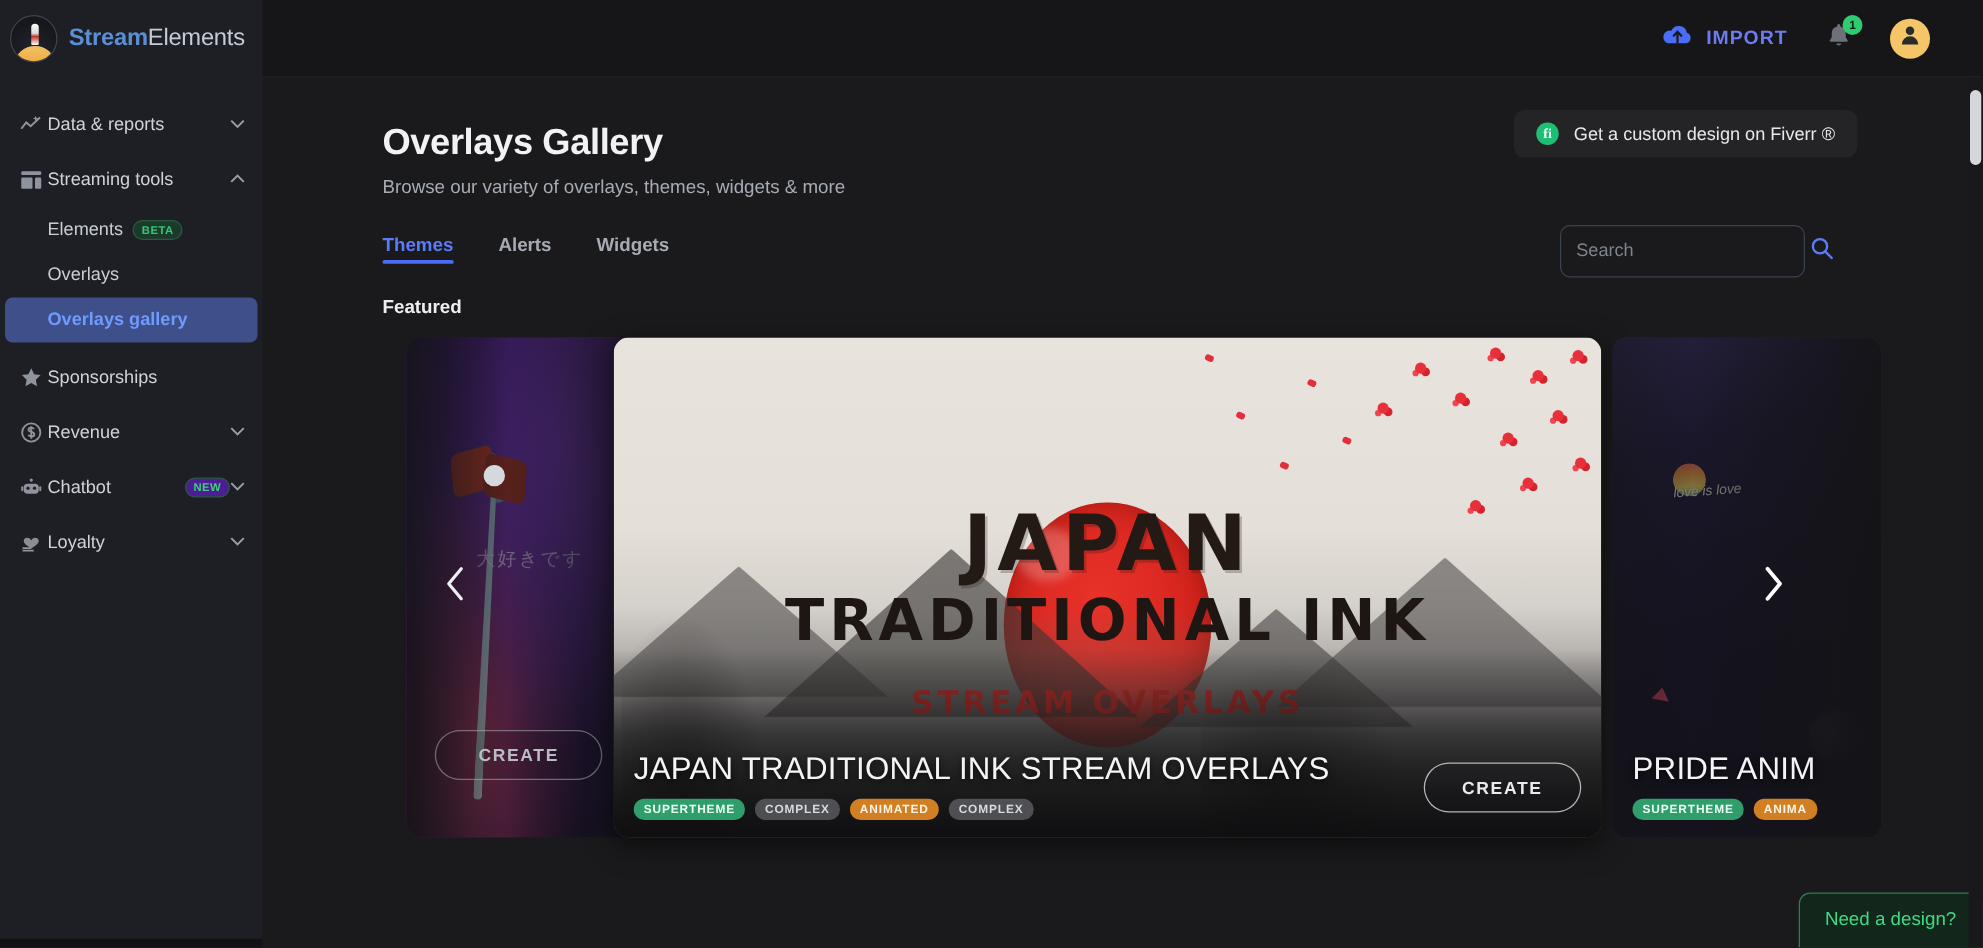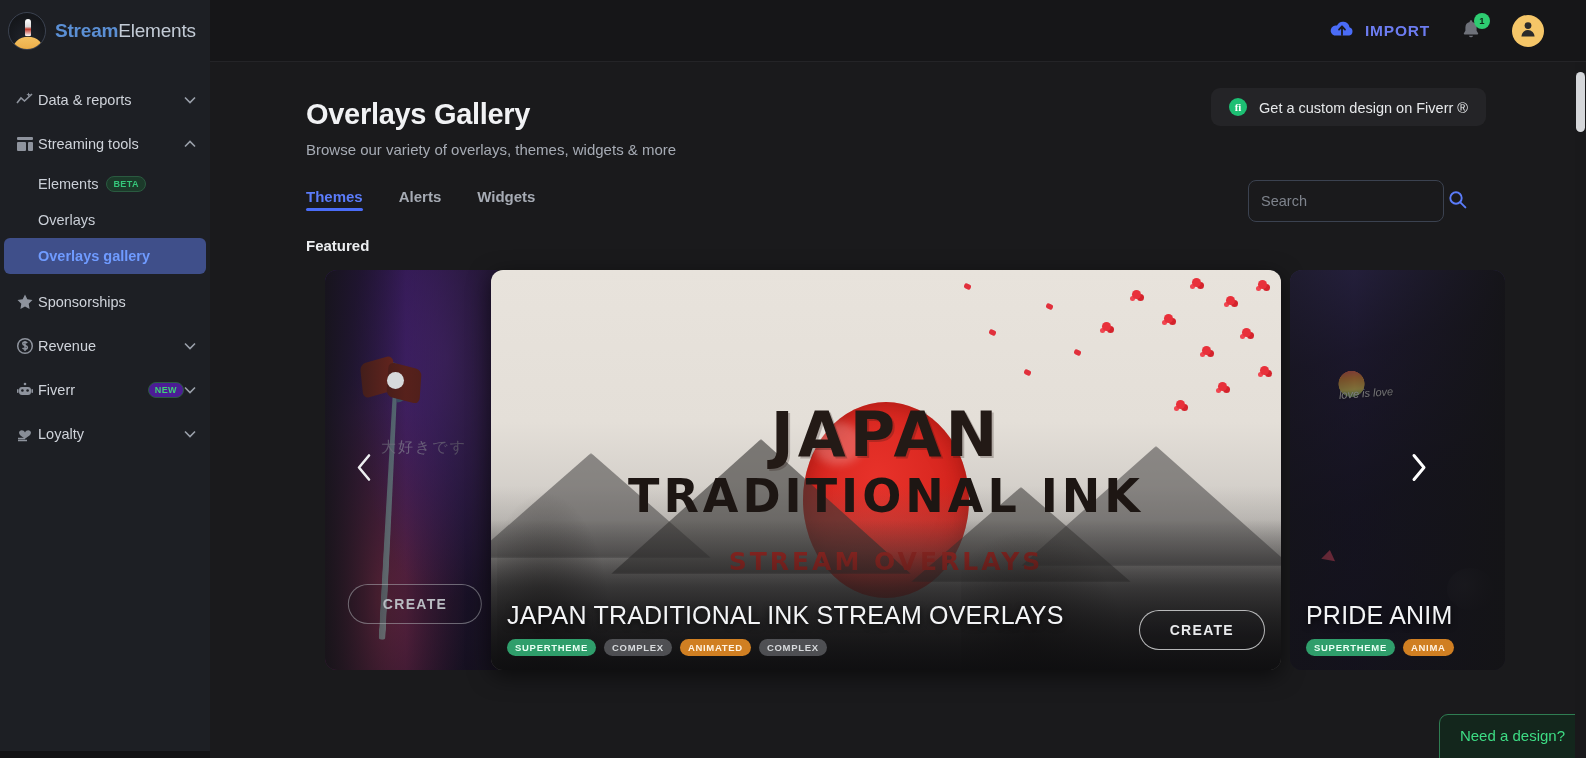--- a/index.html
+++ b/index.html
@@ -406,21 +406,21 @@
         <span class="ico">
           <svg width="18" height="18" viewBox="0 0 18 18" fill="currentColor">
               <circle cx="9" cy="3" r="1.3"></circle>
               <rect x="3" y="6" width="12" height="8" rx="3"></rect>
               <circle cx="6.4" cy="9.5" r="1.3" fill="#1d1f24"></circle>
               <circle cx="11.6" cy="9.5" r="1.3" fill="#1d1f24"></circle>
               <rect x="1" y="8" width="1.6" height="4" rx=".8"></rect>
               <rect x="15.4" y="8" width="1.6" height="4" rx=".8"></rect>
             </svg>
         </span>
-        <span class="lbl">Fiverr</span>
+        <span class="lbl">Chatbot</span>
         <span class="badge-pill new">NEW</span>
         <span class="chev" style="margin-left:auto">
           <svg width="12" height="8" viewBox="0 0 12 8" fill="none" stroke="currentColor" stroke-width="1.6">
               <path d="M1 1.5L6 6.5L11 1.5"></path>
             </svg>
         </span>
       </div>
 
       <div class="nav-item">
         <span class="ico">

